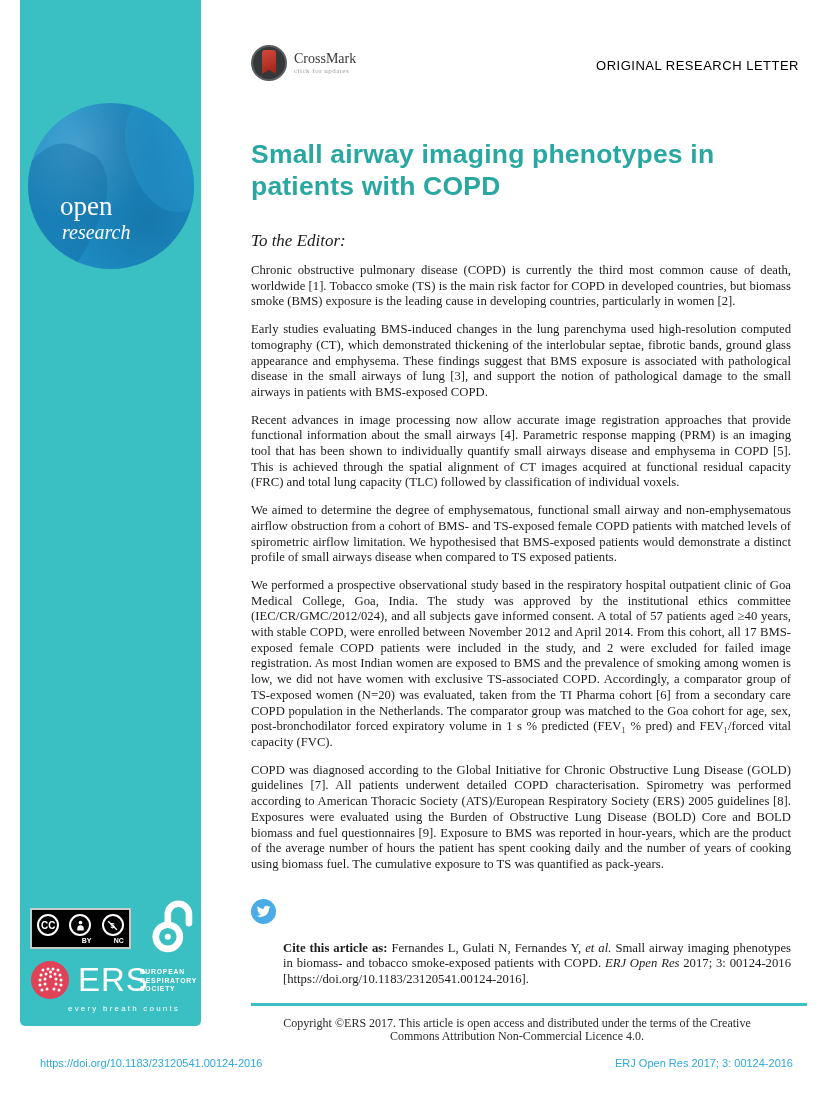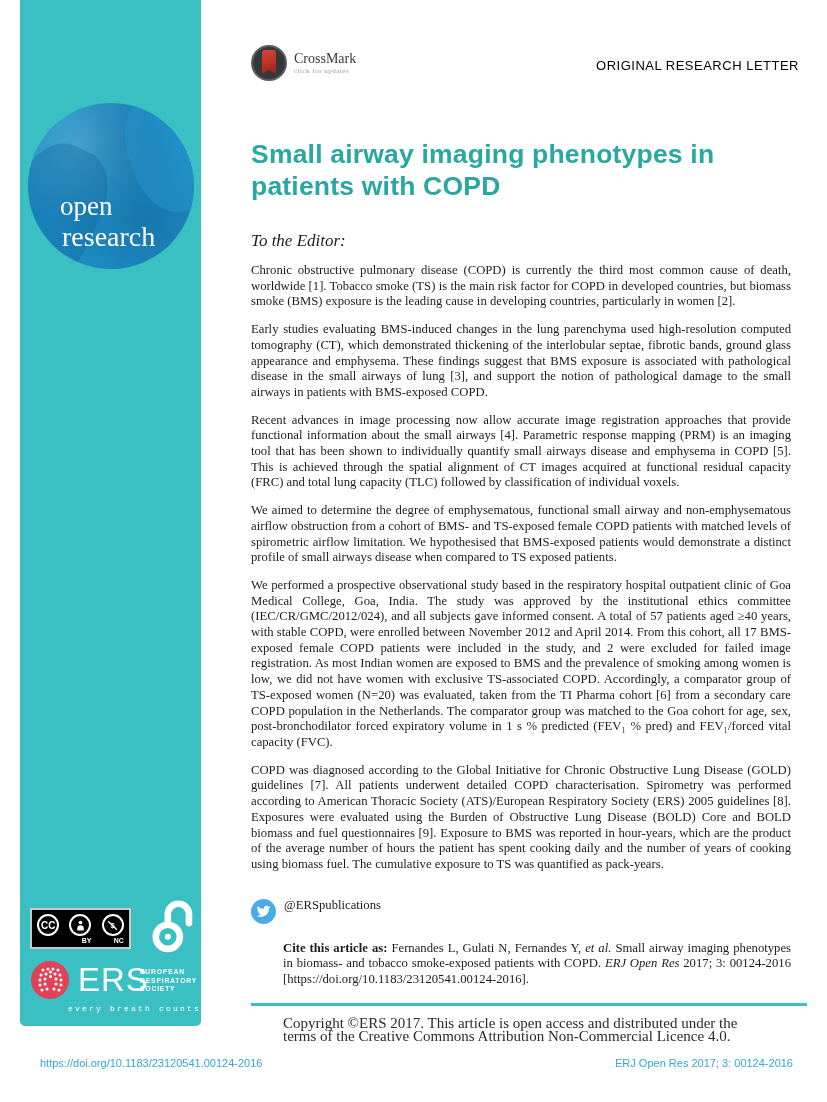--- a/index.html
+++ b/index.html
@@ -44,21 +44,21 @@
     position:absolute; left:30px; top:28px;
     font-family:"Liberation Sans", sans-serif; font-weight:bold;
     font-size:47px; letter-spacing:2px; color:#ffffff;
   }
   .erj-open {
     position:absolute; left:32px; top:88px;
     font-family:"Liberation Serif", serif; font-size:27px; color:#ffffff;
   }
   .erj-research {
     position:absolute; left:34px; top:118px;
-    font-family:"Liberation Serif", serif; font-size:28px; color:#ffffff;
+    font-family:"Liberation Serif", serif; font-style:italic; font-size:20px; color:#ffffff;
   }
 
   
   .cc-badge {
     position:absolute; left:10px; top:908px; width:101px; height:41px;
     background:#000; border:2px solid #c9c9c9;
     display:flex; align-items:flex-start; justify-content:space-around; padding-top:4px;
   }
   .cc-item { display:flex; flex-direction:column; align-items:flex-end; }
   .cc-circle {
@@ -79,21 +79,21 @@
     font-family:"Liberation Sans", sans-serif; font-weight:400;
     font-size:33px; color:#ffffff; letter-spacing:1px;
   }
   .ers-name {
     position:absolute; left:110px; top:8px;
     font-family:"Liberation Sans", sans-serif; font-weight:bold;
     font-size:6.8px; line-height:8.6px; letter-spacing:0.8px; color:#ffffff;
   }
   .ers-tagline {
     position:absolute; left:38px; top:44px; width:130px;
-    font-family:Liberation Mono, monospace; font-size:8px;
+    font-family:Liberation Sans, sans-serif; font-size:8px;
     letter-spacing:2.2px; color:#ffffff; white-space:nowrap;
   }
 
   
   .content { position:absolute; left:251px; top:0; width:540px; }
 
   .header-row { position:relative; height:100px; }
   .crossmark { position:absolute; left:0; top:45px; display:flex; align-items:center; cursor:pointer; }
   .cm-circle {
     width:36px; height:36px; border-radius:50%; background:#35383a;
@@ -143,21 +143,21 @@
 
   
   .cite { margin-top:17px; padding-left:32px; font-size:12.7px; line-height:15.7px; text-align:justify; }
   .cite .lbl { font-weight:bold; }
   .cite .ital { font-style:italic; }
 
   .rule { margin-top:15px; width:556px; height:3px; background:#3abfc3; border:none; }
 
   .copyright {
     margin-top:11px; padding-left:32px; width:500px;
-    font-size:15px; line-height:13.5px; color:#2a2a2a;
+    font-size:12px; line-height:13.5px; color:#2a2a2a;text-align:center;
   }
 
   
   .footer-doi {
     position:absolute; left:40px; top:1057px;
     font-family:"Liberation Sans", sans-serif; font-size:11px; color:#2fa8dc;
     text-decoration:none; cursor:pointer;
   }
   .footer-ref {
     position:absolute; right:34px; top:1057px;
@@ -279,21 +279,20 @@
     <p>COPD was diagnosed according to the Global Initiative for Chronic Obstructive Lung Disease (GOLD) guidelines [7]. All patients underwent detailed COPD characterisation. Spirometry was performed according to American Thoracic Society (ATS)/European Respiratory Society (ERS) 2005 guidelines [8]. Exposures were evaluated using the Burden of Obstructive Lung Disease (BOLD) Core and BOLD biomass and fuel questionnaires [9]. Exposure to BMS was reported in hour-years, which are the product of the average number of hours the patient has spent cooking daily and the number of years of cooking using biomass fuel. The cumulative exposure to TS was quantified as pack-years.</p>
   </div>
 
   <div class="social">
     <div class="tw-circle">
       <svg width="15" height="15" viewBox="0 0 24 24" fill="#ffffff">
         <path d="M23.4 4.8c-.8.37-1.7.62-2.6.74a4.5 4.5 0 0 0 2-2.5c-.9.52-1.86.9-2.9 1.1A4.52 4.52 0 0 0 12.1 7.2c0 .36.03.7.1 1.04A12.8 12.8 0 0 1 2.9 3.5a4.5 4.5 0 0 0 1.4 6.03 4.47 4.47 0 0 1-2.05-.57v.06c0 2.2 1.56 4.03 3.64 4.44-.67.18-1.37.2-2.06.08a4.53 4.53 0 0 0 4.22 3.14A9.07 9.07 0 0 1 1 18.6a12.77 12.77 0 0 0 6.92 2.03c8.3 0 12.85-6.88 12.85-12.85l-.02-.58A9.2 9.2 0 0 0 23.4 4.8z"></path>
       </svg>
     </div>
     <div class="social-lines">
-      <div>@ERSpublications</div>
     </div>
   </div>
 
   <div class="cite">
     <span class="lbl">Cite this article as:</span><span> Fernandes L, Gulati N, Fernandes Y, </span><span class="ital">et al.</span><span> Small airway imaging phenotypes in biomass- and tobacco smoke-exposed patients with COPD. </span><span class="ital">ERJ Open Res</span><span> 2017; 3: 00124-2016 [https://doi.org/10.1183/23120541.00124-2016].</span>
   </div>
 
   <hr class="rule">
 
   <div class="copyright">Copyright ©ERS 2017. This article is open access and distributed under the terms of the Creative Commons Attribution Non-Commercial Licence 4.0.</div>

